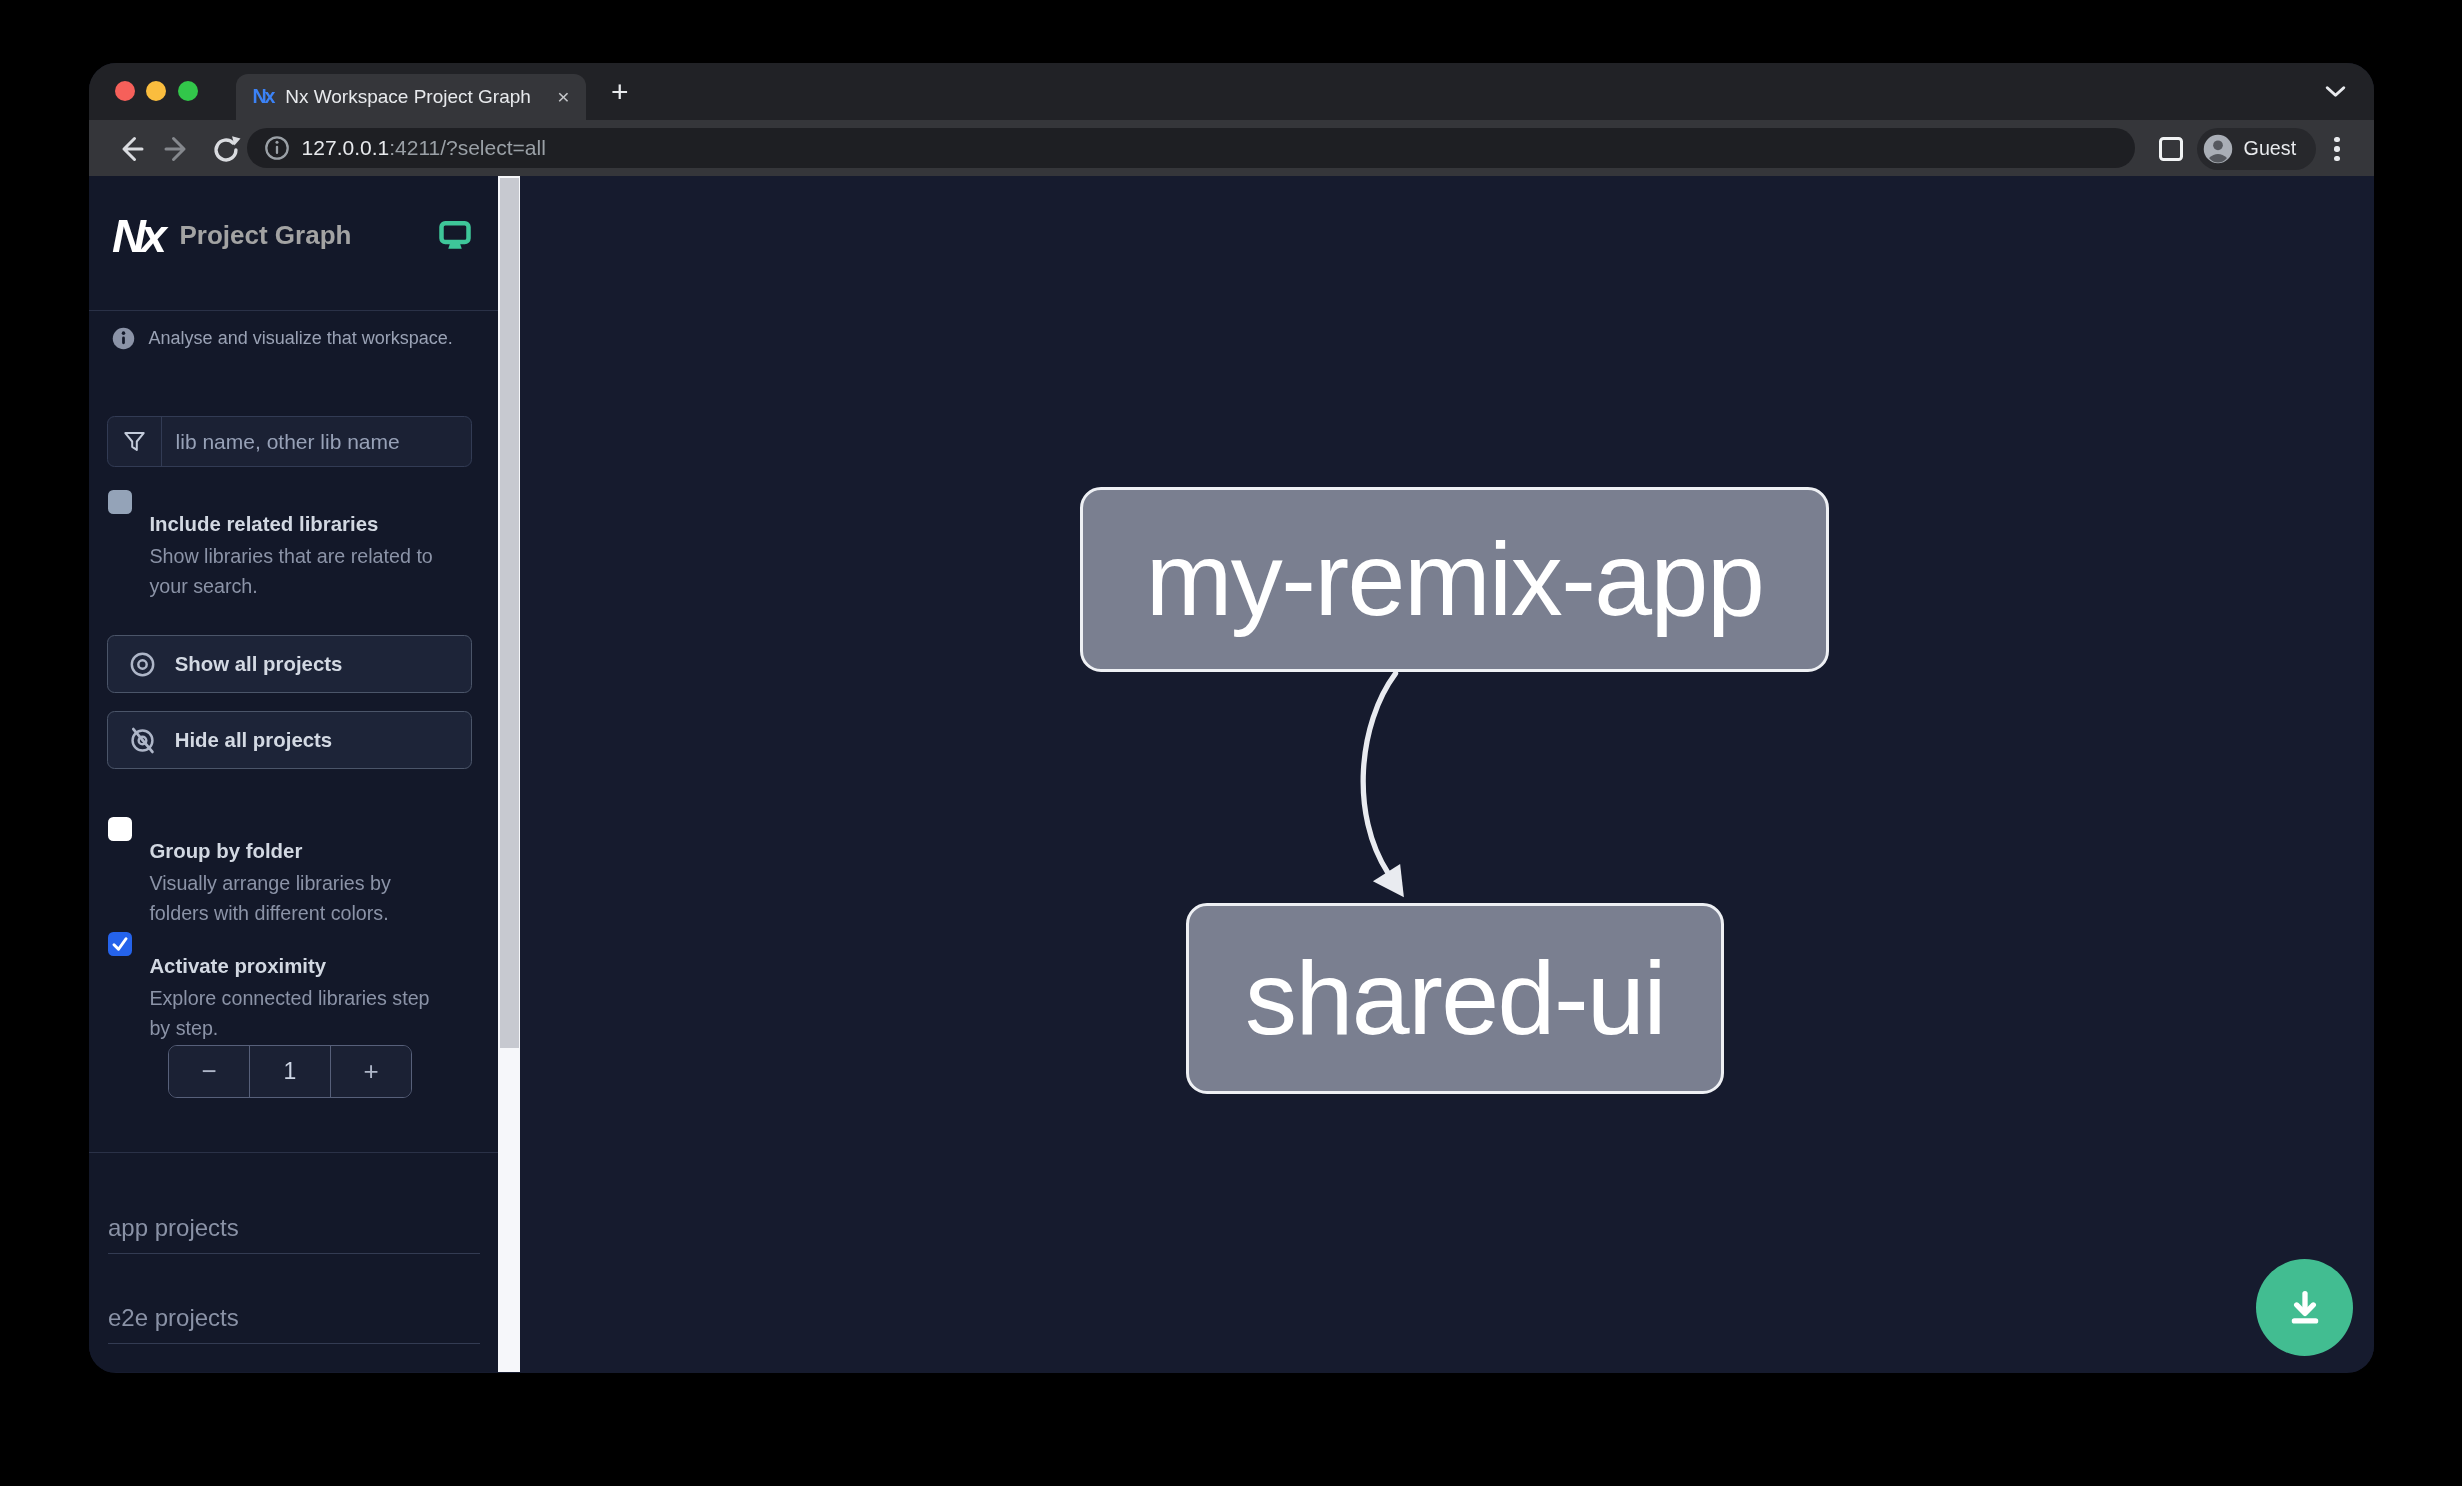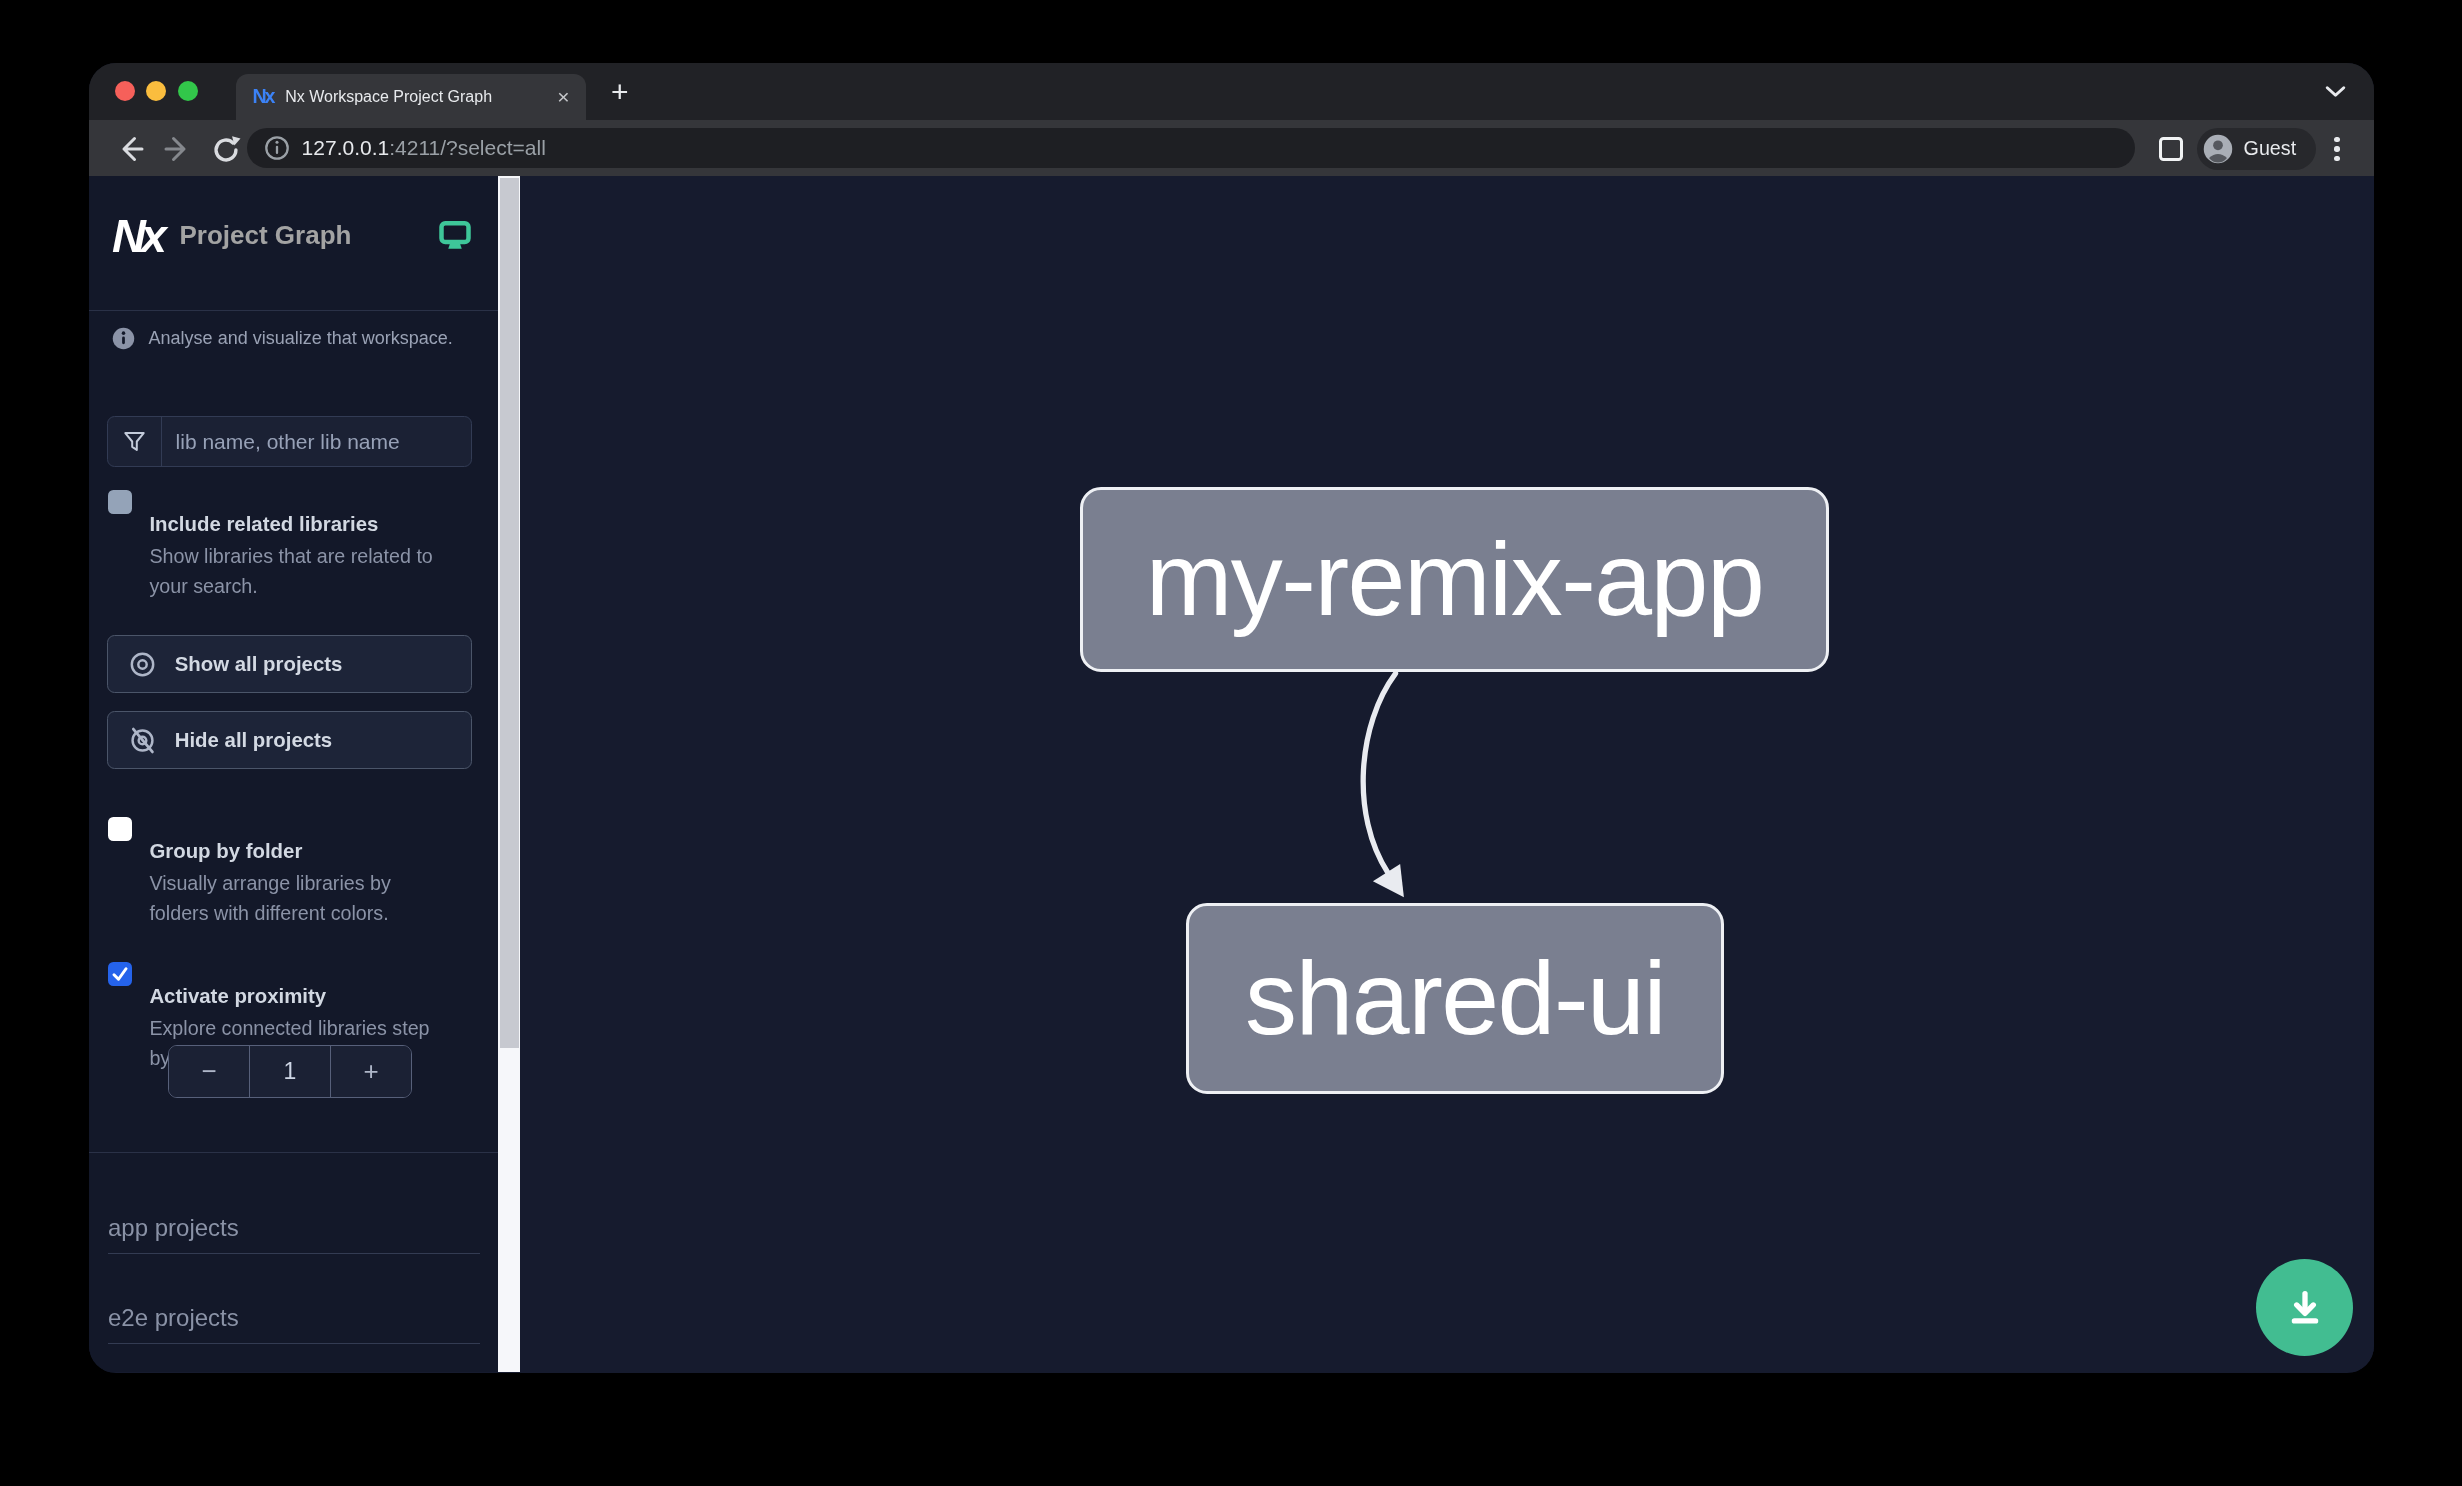--- a/index.html
+++ b/index.html
@@ -10,21 +10,21 @@
 
   
   .tabstrip { position:absolute; left:0; top:0; width:100%; height:57px; background:#212226; }
   .traffic { position:absolute; top:18px; width:20.4px; height:20.4px; border-radius:50%; }
   .t-red { left:26px; background:#f6605a; }
   .t-yellow { left:57px; background:#fabd3e; }
   .t-green { left:89px; background:#32c74a; }
   .tab { position:absolute; left:147px; top:10.6px; width:350px; height:46px;
          background:#35363a; border-radius:12px 12px 0 0; display:flex; align-items:center; padding:0 16.6px; gap:12px; }
   .favicon { font-weight:bold; font-size:19.7px; color:#3b82f6; letter-spacing:-2.3px; }
-  .tab-title { color:#e8eaed; font-size:16px; white-space:nowrap; }
+  .tab-title { color:#e8eaed; font-size:19px; white-space:nowrap; }
   .tab-close { margin-left:auto; color:#c5c7ca; font-size:21px; line-height:1; }
   .newtab { position:absolute; left:522px; top:12px; color:#e8eaed; font-size:30px; font-weight:300; }
   .tab-chevron { position:absolute; right:27px; top:21px; }
 
   
   .toolbar { position:absolute; left:0; top:57px; width:100%; height:57px; background:#35363a; }
   .nav-ic { position:absolute; top:13.6px; }
   .url-pill { position:absolute; left:158px; top:8.3px; width:1888px; height:40px; background:#1e1f23;
               border-radius:20.4px; display:flex; align-items:center; padding:0 16.6px; gap:12px; }
   .url-text { font-size:21px; color:#e8eaed; }
@@ -55,21 +55,21 @@
 
   .search { position:absolute; left:18px; top:240px; width:365px; height:51px; background:#1b2134;
             border:0.8px solid #323b54; border-radius:7.6px; display:flex; align-items:center; }
   .search-icbox { width:54px; height:100%; display:flex; align-items:center; justify-content:center;
                   border-right:0.8px solid #323b54; }
   .search input { flex:1; background:transparent; border:none; outline:none; color:#c7cfdf;
                   font-size:21px; padding:0 13.6px; font-family:"Liberation Sans", sans-serif; }
   .search input::placeholder { color:#97a1b7; opacity:1; }
 
   .opt { position:absolute; left:19px; display:flex; gap:17.4px; }
-  .opt-1 { top:312px; } .opt-2 { top:639px; } .opt-3 { top:784px; }
+  .opt-1 { top:312px; } .opt-2 { top:639px; } .opt-3 { top:754px; }
   .cbx { width:24px; height:24px; border-radius:5.3px; background:#fff; flex:none; margin-top:1.5px;
          display:flex; align-items:center; justify-content:center; }
   .cbx.muted { background:#94a3b8; }
   .cbx svg { display:none; }
   .cbx.checked { background:#2563eb; }
   .cbx.checked svg { display:block; }
   .opt-label { color:#d2d8e2; font-size:20.4px; font-weight:600; line-height:27px;margin-top:23px; }
   .opt-desc { color:#8b93a7; font-size:19.7px; line-height:30px; margin-top:3px; }
   .opt-text { width:287px; }
 

